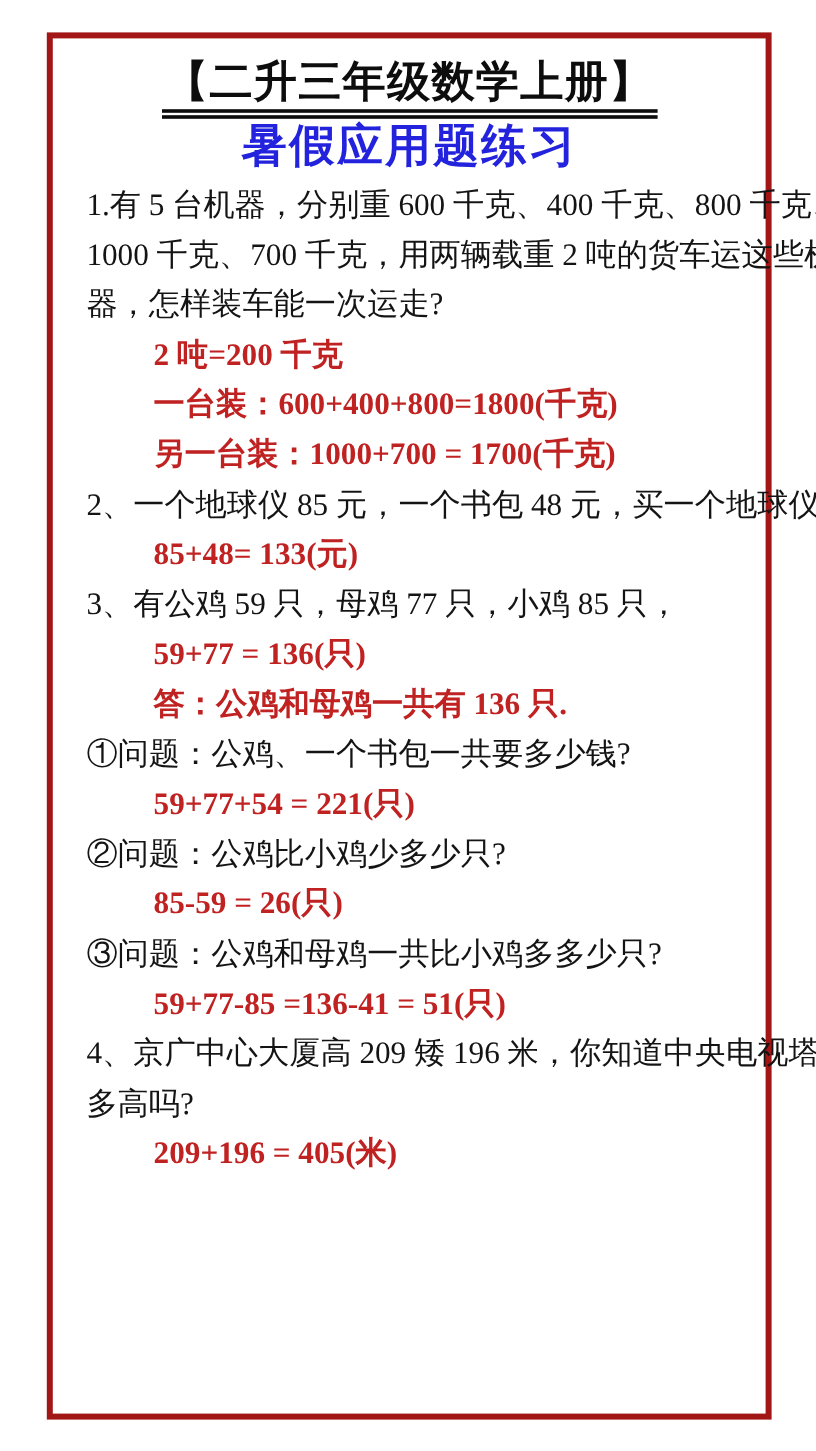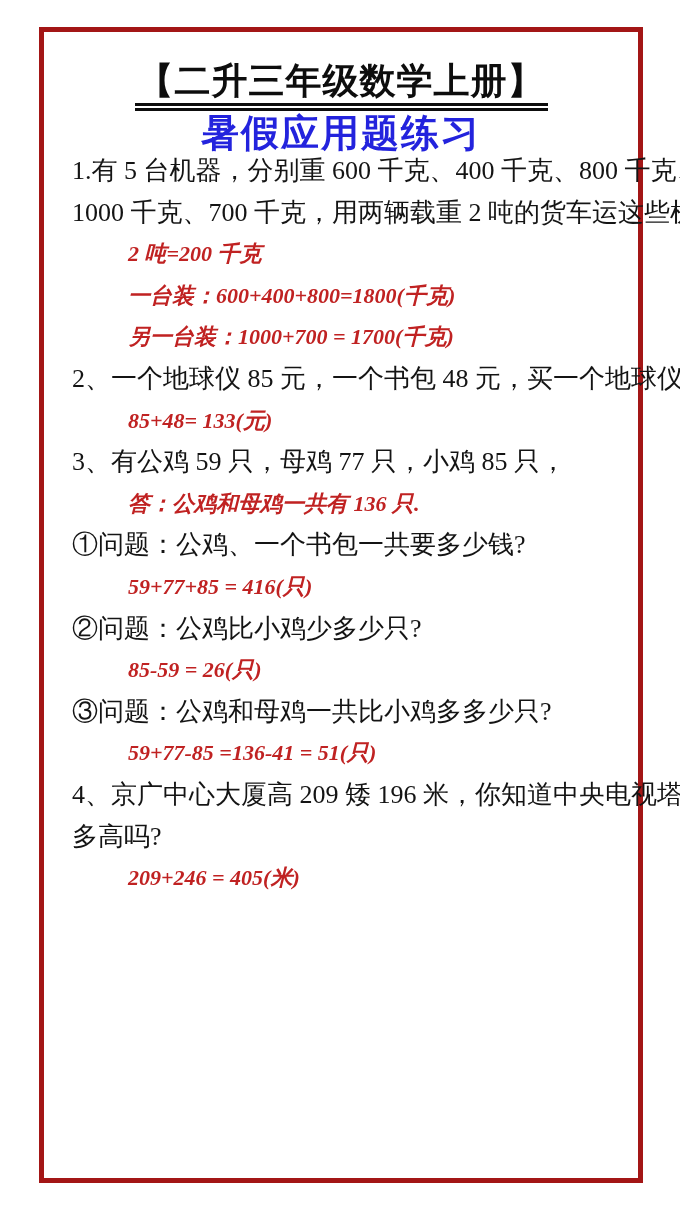--- a/index.html
+++ b/index.html
@@ -23,21 +23,20 @@
     box-sizing: border-box;
     border: 5px solid var(--frame-border, #a31616);
     background: #ffffff;
   }
   .header {
     position: absolute;
     left: 0;
     right: 0;
     top: 15px;
     text-align: center;
-    margin-top: 12px;
   }
   .title {
     display: inline-block;
     font-size: 36px;
     font-weight: bold;
     color: var(--title-text, #000000);
     letter-spacing: 1px;
     line-height: 1.22;
     border-bottom: 8px double var(--title-text, #000000);
     padding: 0 3px 0 3px;
@@ -59,49 +58,50 @@
   .line {
     white-space: nowrap;
     line-height: 41.6px;
     font-family: "Liberation Serif", "DejaVu Serif", serif;
   }
   .q {
     font-size: 26px;
     color: var(--question-text, #141414);
   }
   .a {
-    font-size: 22px;
+    font-size: 26px;
     font-weight: bold;
     color: var(--answer-text, #c02222);
     padding-left: 56px;
-    font-style: italic;
   }
 </style>
 </head>
 <body>
 
 <div class="frame">
   <div class="header">
     <div class="title">【二升三年级数学上册】</div>
     <div class="subtitle">暑假应用题练习</div>
   </div>
 
   <div class="body-text">
     <div class="line q">1.有 5 台机器，分别重 600 千克、400 千克、800 千克、</div>
     <div class="line q">1000 千克、700 千克，用两辆载重 2 吨的货车运这些机</div>
+    <div class="line q">器，怎样装车能一次运走?</div>
     <div class="line a">2 吨=200 千克</div>
     <div class="line a">一台装：600+400+800=1800(千克)</div>
     <div class="line a">另一台装：1000+700 = 1700(千克)</div>
     <div class="line q">2、一个地球仪 85 元，一个书包 48 元，买一个地球仪和</div>
     <div class="line a">85+48= 133(元)</div>
     <div class="line q">3、有公鸡 59 只，母鸡 77 只，小鸡 85 只，</div>
+    <div class="line a">59+77 = 136(只)</div>
     <div class="line a">答：公鸡和母鸡一共有 136 只.</div>
     <div class="line q">①问题：公鸡、一个书包一共要多少钱?</div>
-    <div class="line a">59+77+85 = 416(只)</div>
+    <div class="line a">59+77+54 = 221(只)</div>
     <div class="line q">②问题：公鸡比小鸡少多少只?</div>
     <div class="line a">85-59 = 26(只)</div>
     <div class="line q">③问题：公鸡和母鸡一共比小鸡多多少只?</div>
     <div class="line a">59+77-85 =136-41 = 51(只)</div>
     <div class="line q">4、京广中心大厦高 209 矮 196 米，你知道中央电视塔有</div>
     <div class="line q">多高吗?</div>
-    <div class="line a">209+246 = 405(米)</div>
+    <div class="line a">209+196 = 405(米)</div>
   </div>
 </div>
 
 </body></html>

